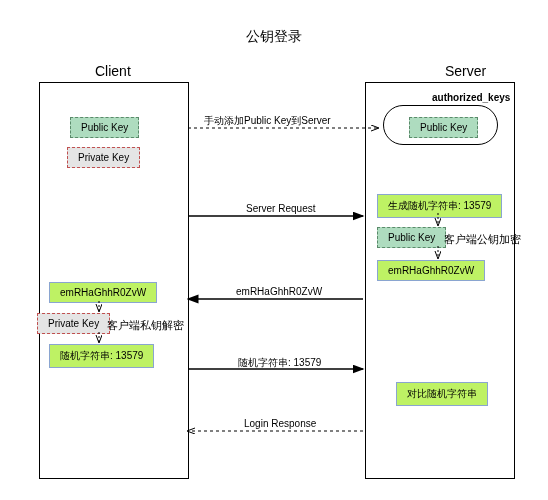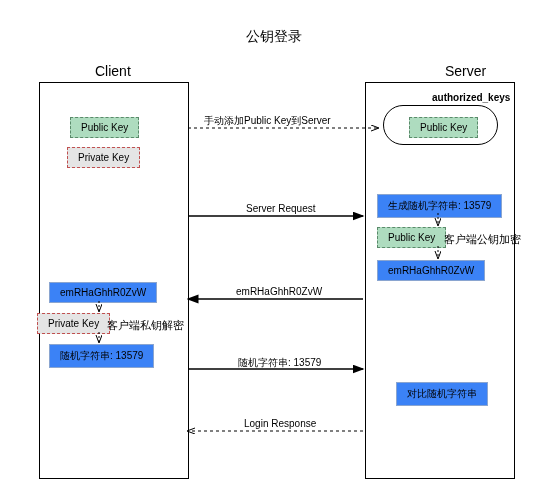--- a/index.html
+++ b/index.html
@@ -2,21 +2,21 @@
 <html><head>
 <meta charset="utf-8">
 <style>
 body{margin:0;font-family:Arial,"Microsoft YaHei",sans-serif;background:#fff;width:548px;height:500px;position:relative;overflow:hidden}
 .title{text-align:center;font-weight:normal;font-size:14px;padding-top:28px}
 .col-label{position:absolute;font-weight:normal;font-size:14px}
 .box{position:absolute;border:1.5px solid #000;background:#fff}
 .tag{position:absolute;font-size:10px;padding:4px 10px;text-align:right;white-space:nowrap}
 .pub{background:#aedcbf;border:1px dashed #5a8a6a}
 .priv{background:#e5e5e5;border:1px dashed #c05050}
-.cipher{background:#3b82f6;border:1px solid #8aa5d0}
+.cipher{background:#bef264;border:1px solid #8aa5d0}
 .authbox{position:absolute;border:1.5px solid #000;border-radius:20px}
 .authlabel{position:absolute;font-weight:bold;font-size:10px}
 .arrow-label{position:absolute;font-size:10px;text-align:center;white-space:nowrap}
 .small{font-size:11px}
 svg{position:absolute;left:0;top:0;pointer-events:none}
 </style>
 </head>
 <body>
 
 <div class="title">公钥登录</div>

